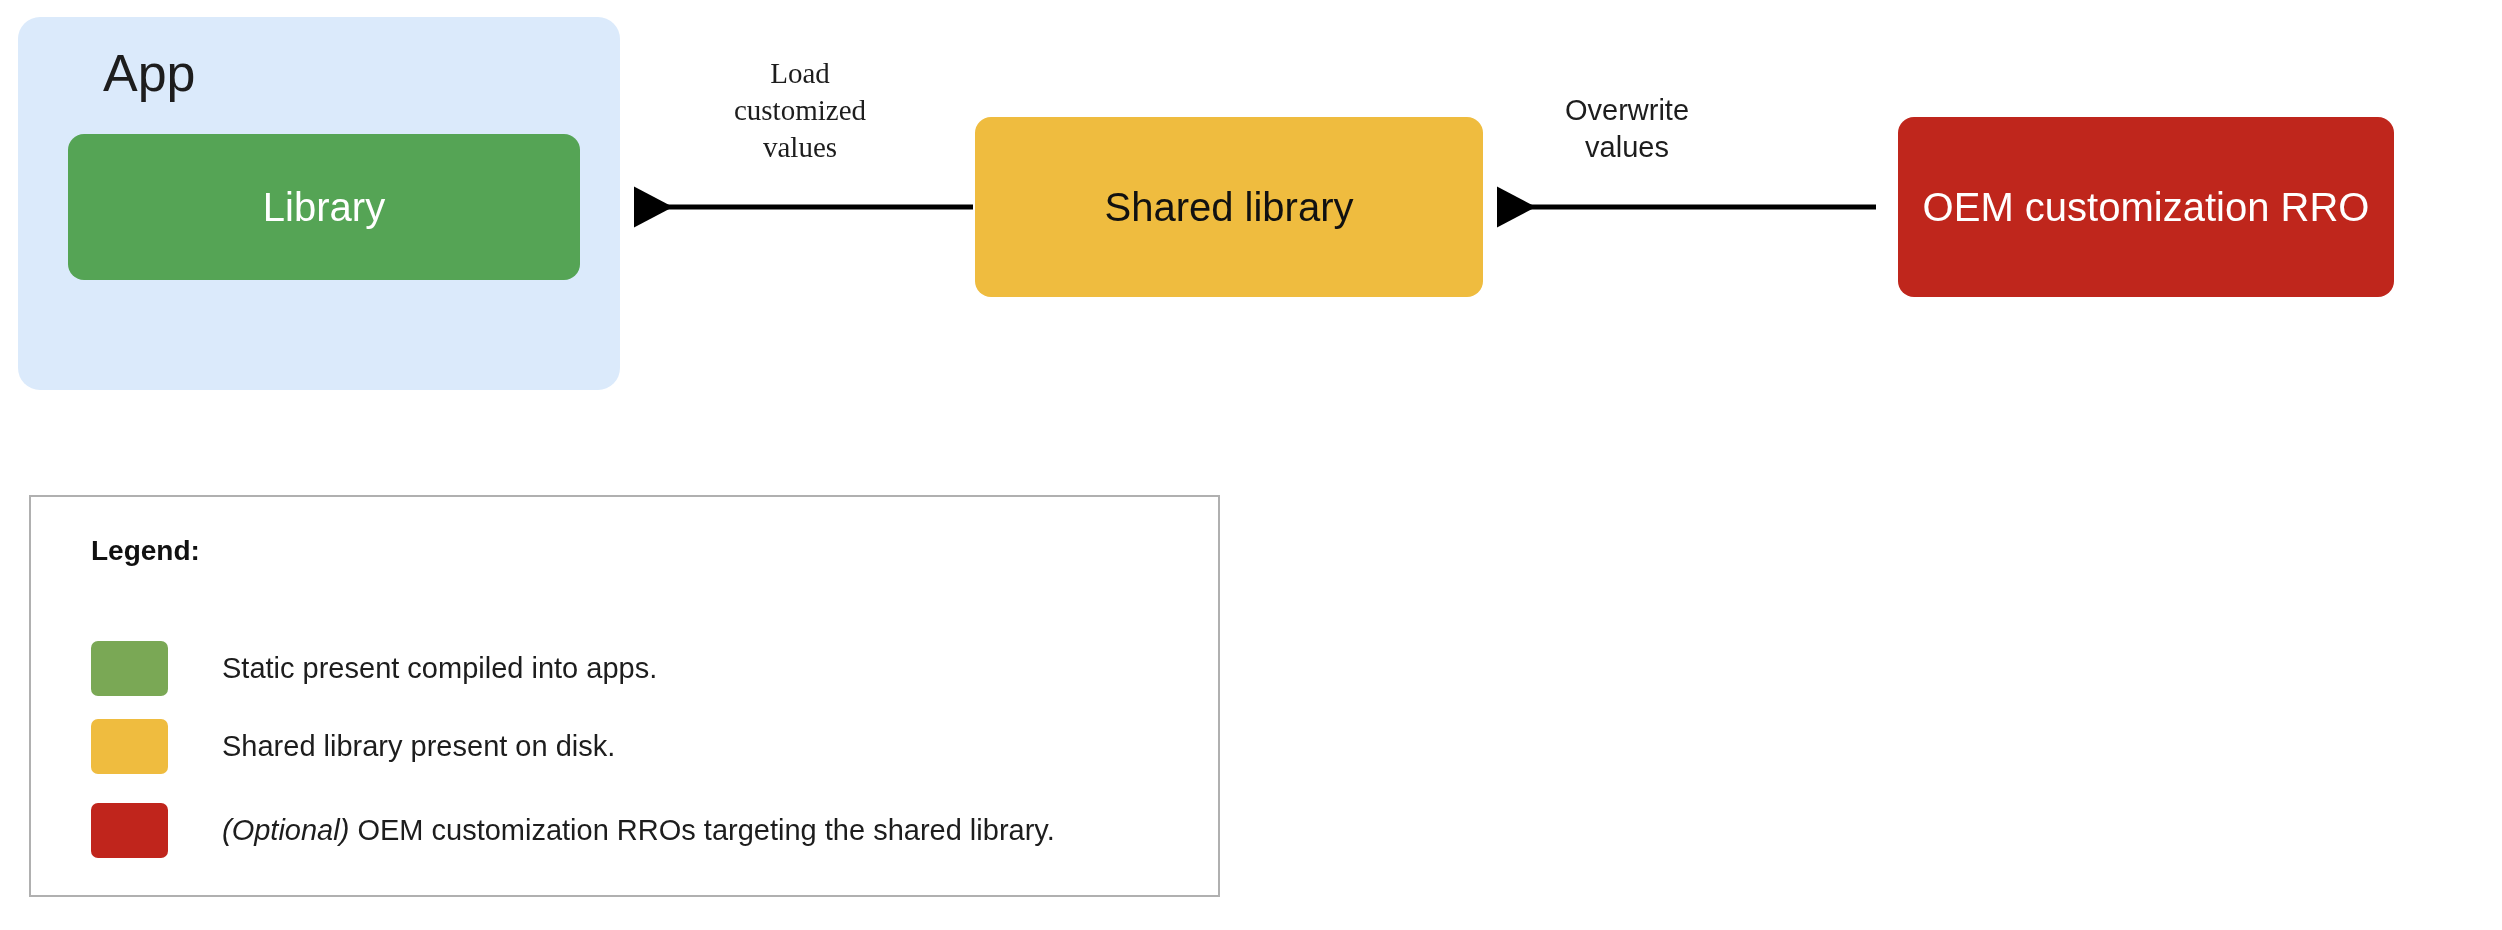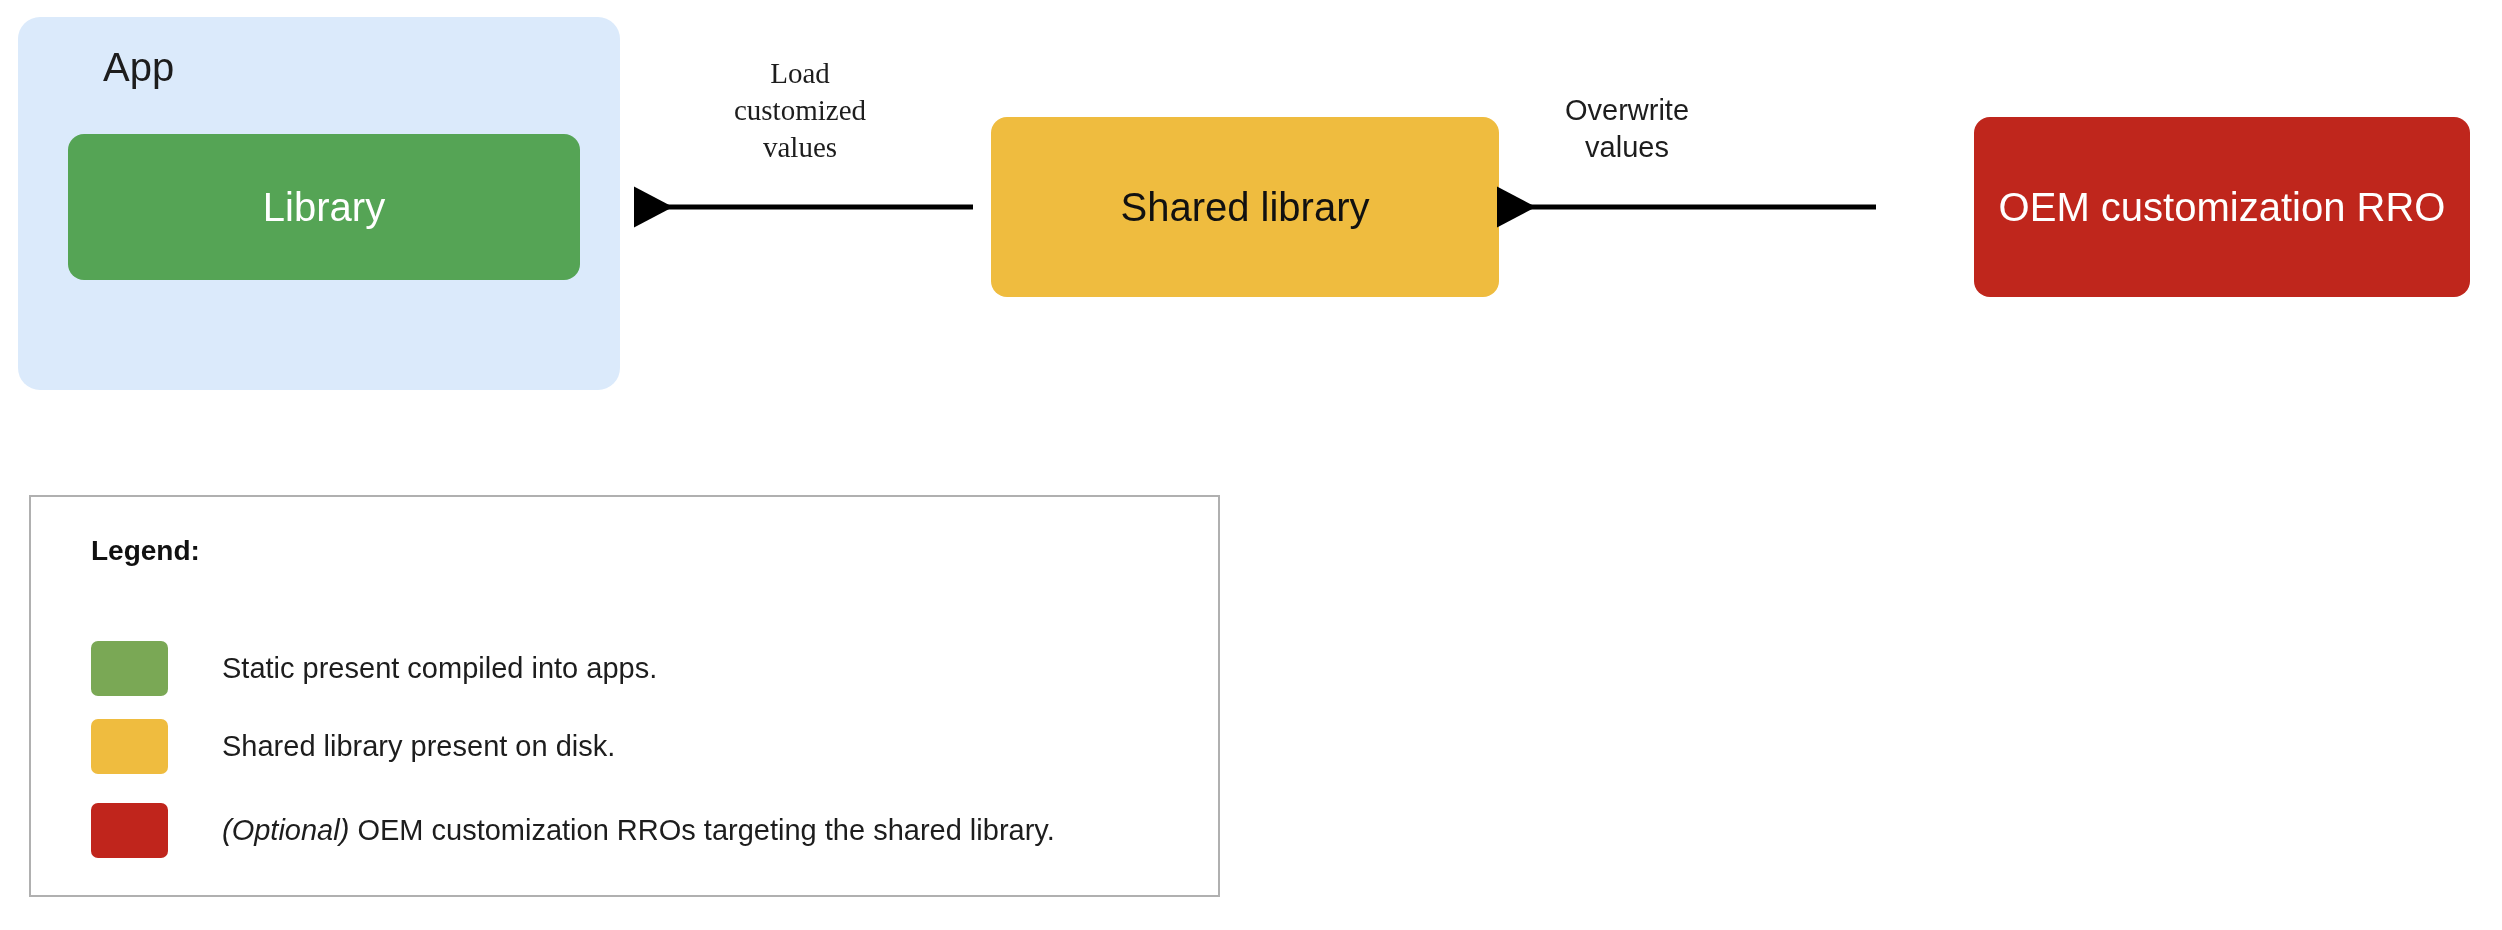--- a/index.html
+++ b/index.html
@@ -33,21 +33,21 @@
     height: 373px;
     background: #dbeafb;
     border-radius: 22px;
     box-sizing: border-box;
   }
 
   .app-title {
     position: absolute;
     left: 85px;
     top: 28px;
-    font-size: 40px;
+    font-size: 52px;
     line-height: 1.1;
     color: #1d1d1d;
     white-space: nowrap;
   }
 
   .node {
     position: absolute;
     display: flex;
     align-items: center;
     justify-content: center;
@@ -71,25 +71,24 @@
     color: #ffffff;
   }
 
   .node-shared {
     left: 975px;
     top: 117px;
     width: 508px;
     height: 180px;
     background: #efbc3f;
     color: #111111;
-    margin-left: 16px;
   }
 
   .node-rro {
-    left: 1974px;
+    left: 1898px;
     top: 117px;
     width: 496px;
     height: 180px;
     background: #bf261c;
     color: #ffffff;
   }
 
   
   .arrow-svg {
     position: absolute;

